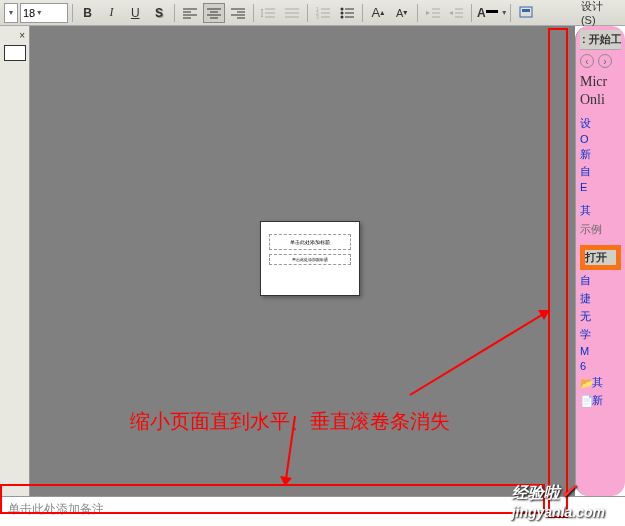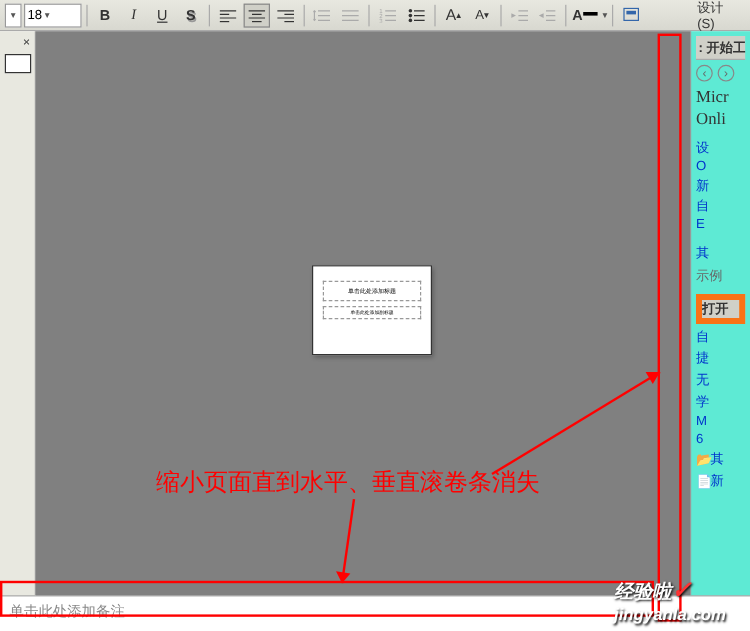--- a/index.html
+++ b/index.html
@@ -14,37 +14,37 @@
 .main-area { display: flex; height: 470px; }
 .left-panel { width: 30px; background: #e8e8e0; border-right: 1px solid #999; padding: 4px; }
 .thumb-close { font-size: 10px; color: #333; text-align: right; }
 .thumb { width: 22px; height: 16px; background: #fff; border: 1px solid #333; margin-top: 4px; }
 
 .slide-area { flex: 1; background: #808080; position: relative; overflow: hidden; }
 .slide { position: absolute; left: 230px; top: 195px; width: 100px; height: 75px; background: #fff; border: 1px solid #333; box-shadow: 2px 2px 4px rgba(0,0,0,0.3); padding: 12px 8px; }
 .slide-title-box { border: 1px dashed #999; padding: 4px 2px; text-align: center; font-size: 5px; margin-bottom: 4px; }
 .slide-sub-box { border: 1px dashed #999; padding: 2px; text-align: center; font-size: 4px; }
 
-.right-panel { width: 50px; background: #5eead4; border-left: 1px solid #999; padding: 4px; font-size: 11px; color: #333; }
+.right-panel { width: 50px; background: #f9a8d4; border-left: 1px solid #999; padding: 4px; font-size: 11px; color: #333; border-radius: 14px; }
 .rp-header { background: #d0d0c8; border-bottom: 1px solid #aaa; padding: 2px; font-weight: bold; margin-bottom: 4px; white-space: nowrap; overflow: hidden; }
 .rp-icon-row { display: flex; gap: 4px; margin-bottom: 6px; }
 .rp-circle { width: 14px; height: 14px; border: 1px solid #888; border-radius: 50%; display: flex; align-items: center; justify-content: center; font-size: 10px; color: #666; }
 .rp-text { font-family: "Times New Roman", serif; font-size: 14px; color: #333; margin-bottom: 2px; white-space: nowrap; overflow: hidden; }
 .rp-link { color: #0033cc; font-size: 11px; margin-bottom: 2px; white-space: nowrap; overflow: hidden; }
 .rp-search { margin-top: 8px; }
 .rp-search-label { font-size: 11px; white-space: nowrap; overflow: hidden; }
 .rp-search-box { width: 100%; height: 16px; border: 1px solid #7a9; background: #fff; margin-top: 2px; }
 .rp-example { margin-top: 4px; font-size: 11px; color: #666; white-space: nowrap; overflow: hidden; }
 .rp-section { background: #d0d0c8; border: 5px solid #f97316; padding: 0; margin-top: 8px; font-weight: bold; white-space: nowrap; overflow: hidden; }
 .rp-item { font-size: 11px; color: #0033cc; margin-top: 3px; white-space: nowrap; overflow: hidden; }
 .rp-item-icon { display: inline-block; width: 12px; height: 12px; vertical-align: middle; }
 
 .notes-area { height: 30px; background: #fff; border-top: 1px solid #999; padding: 4px 8px; font-size: 12px; color: #888; }
 
-.annotation { position: absolute; color: #ff0000; font-size: 20px; font-family: "Microsoft YaHei", sans-serif; left: 130px; top: 388px; pointer-events: none; }
+.annotation { position: absolute; color: #ff0000; font-size: 20px; font-family: "Microsoft YaHei", sans-serif; left: 130px; top: 408px; pointer-events: none; }
 .red-box-1 { position: absolute; border: 2px solid #ff0000; left: 0px; top: 484px; width: 545px; height: 30px; pointer-events: none; }
 .red-box-2 { position: absolute; border: 2px solid #ff0000; left: 548px; top: 28px; width: 20px; height: 490px; pointer-events: none; }
 .arrow { position: absolute; pointer-events: none; }
 .arrow svg { overflow: visible; }
 
 .watermark { position: absolute; right: 20px; bottom: 6px; font-family: Arial; font-size: 14px; color: #fff; font-style: italic; font-weight: bold; text-shadow: 1px 1px 2px #000; }
 .watermark-check { color: #ff3333; font-size: 20px; }
 .watermark-top { font-size: 16px; color:#fff; text-shadow:1px 1px 2px #000;}
 
 .design-btn { margin-left: auto; font-size: 11px; padding: 0 4px; display: flex; align-items: center; color: #333; gap: 46px; }

